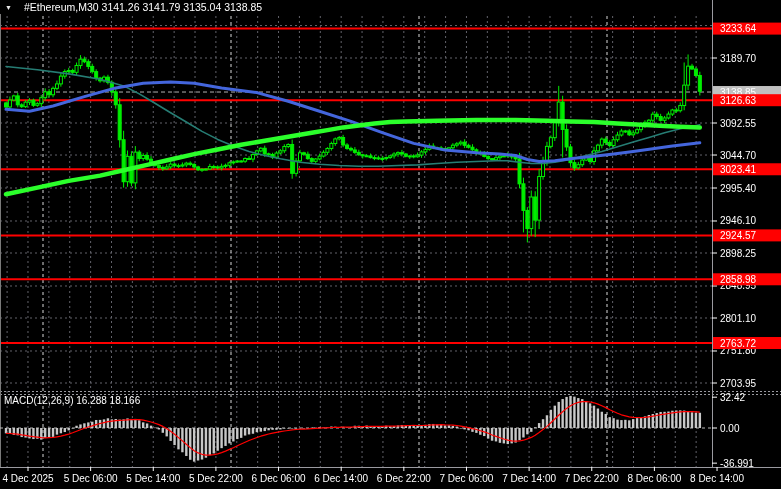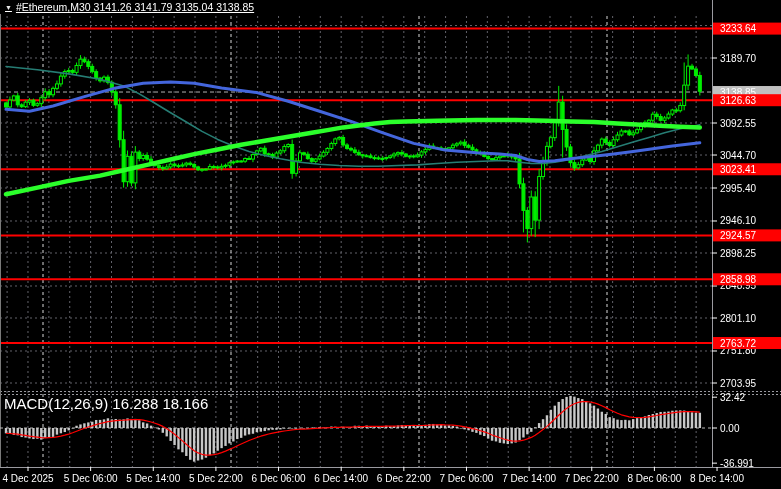--- a/index.html
+++ b/index.html
@@ -1,23 +1,23 @@
 <!DOCTYPE html>
 <html><head>
 <meta charset="utf-8">
 <style>
   html,body{margin:0;padding:0;background:#000;}
   .chart{position:relative;width:781px;height:489px;background:#000;overflow:hidden;
          font-family:"Liberation Sans",sans-serif;}
   .chart svg{position:absolute;left:0;top:0;}
   svg text{font-family:"Liberation Sans",sans-serif;font-size:10px;fill:#ffffff;}
   .title-bar{position:absolute;left:5px;top:1px;z-index:6;color:#ffffff;font-size:10.5px;
-             display:flex;align-items:center;gap:4px;white-space:nowrap;text-decoration:underline;}
+             display:flex;align-items:center;gap:12px;white-space:nowrap;}
   .tri{font-size:7px;color:#e8e8e8;line-height:1;}
-  .macd-label{position:absolute;left:4px;top:395px;z-index:6;color:#ffffff;font-size:15px;white-space:nowrap;}
+  .macd-label{position:absolute;left:4px;top:395px;z-index:6;color:#ffffff;font-size:10px;white-space:nowrap;}
 </style>
 </head>
 <body>
 
 <div class="chart">
   <svg id="cv" width="781" height="489" viewBox="0 0 781 489">
       <g>
         <line x1="7.1" y1="16" x2="7.1" y2="467" stroke="#62626a" stroke-width="1" stroke-dasharray="2,3"></line>
         <line x1="27.979999999999997" y1="16" x2="27.979999999999997" y2="467" stroke="#62626a" stroke-width="1" stroke-dasharray="2,3"></line>
         <line x1="48.86" y1="16" x2="48.86" y2="467" stroke="#62626a" stroke-width="1" stroke-dasharray="2,3"></line>

